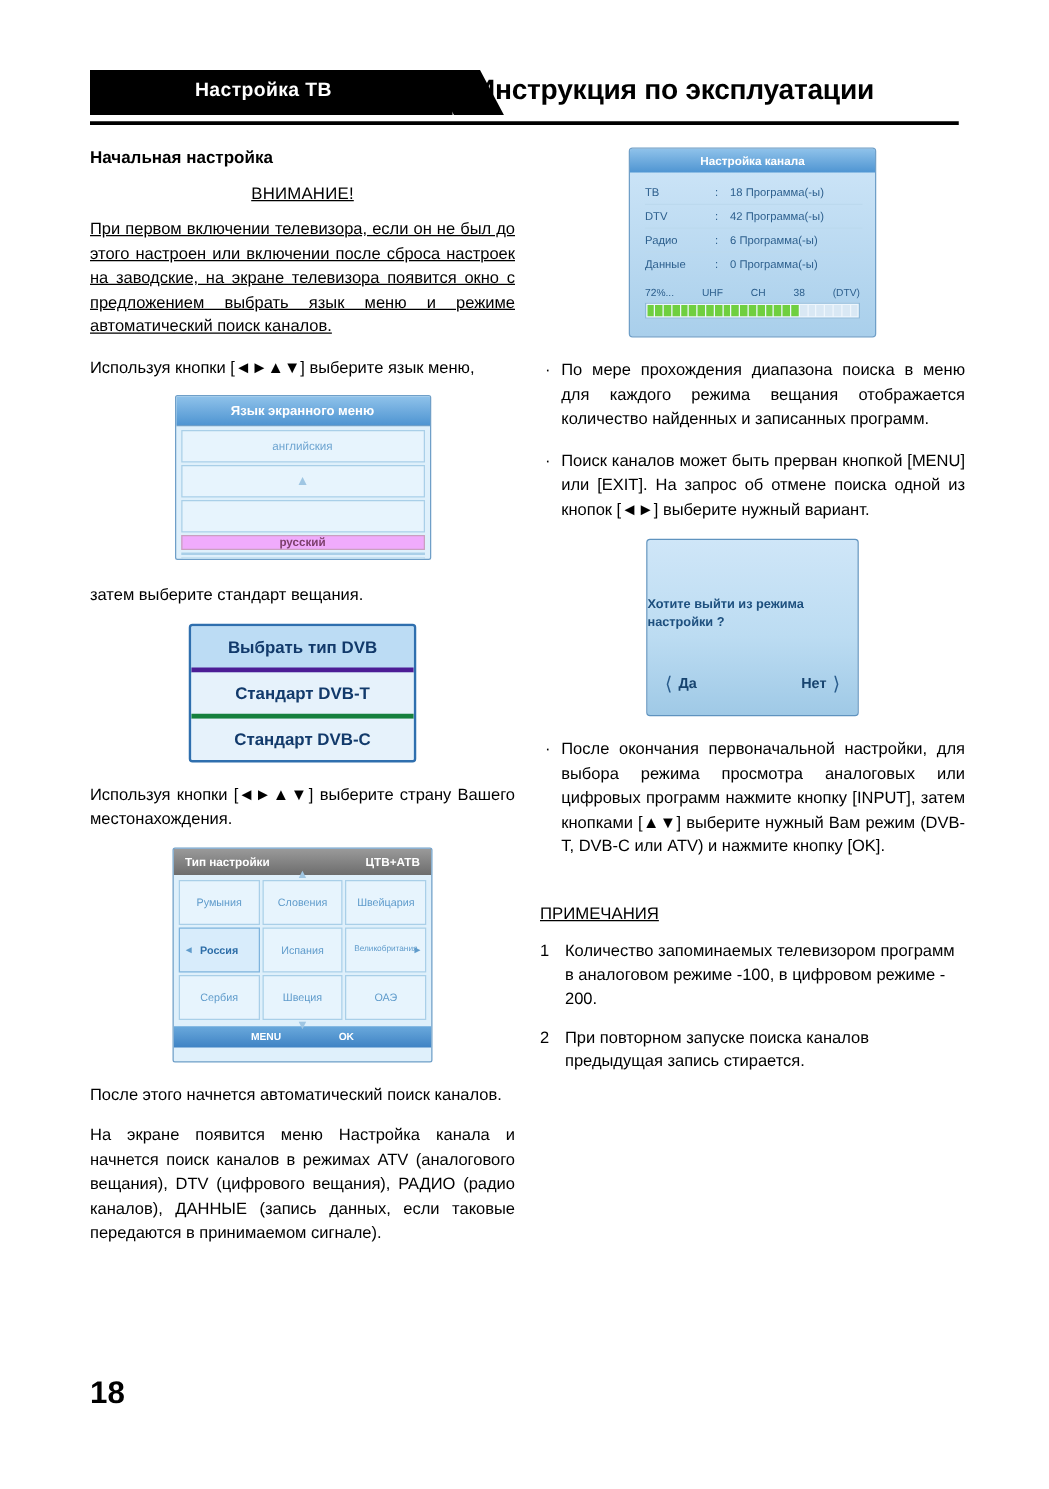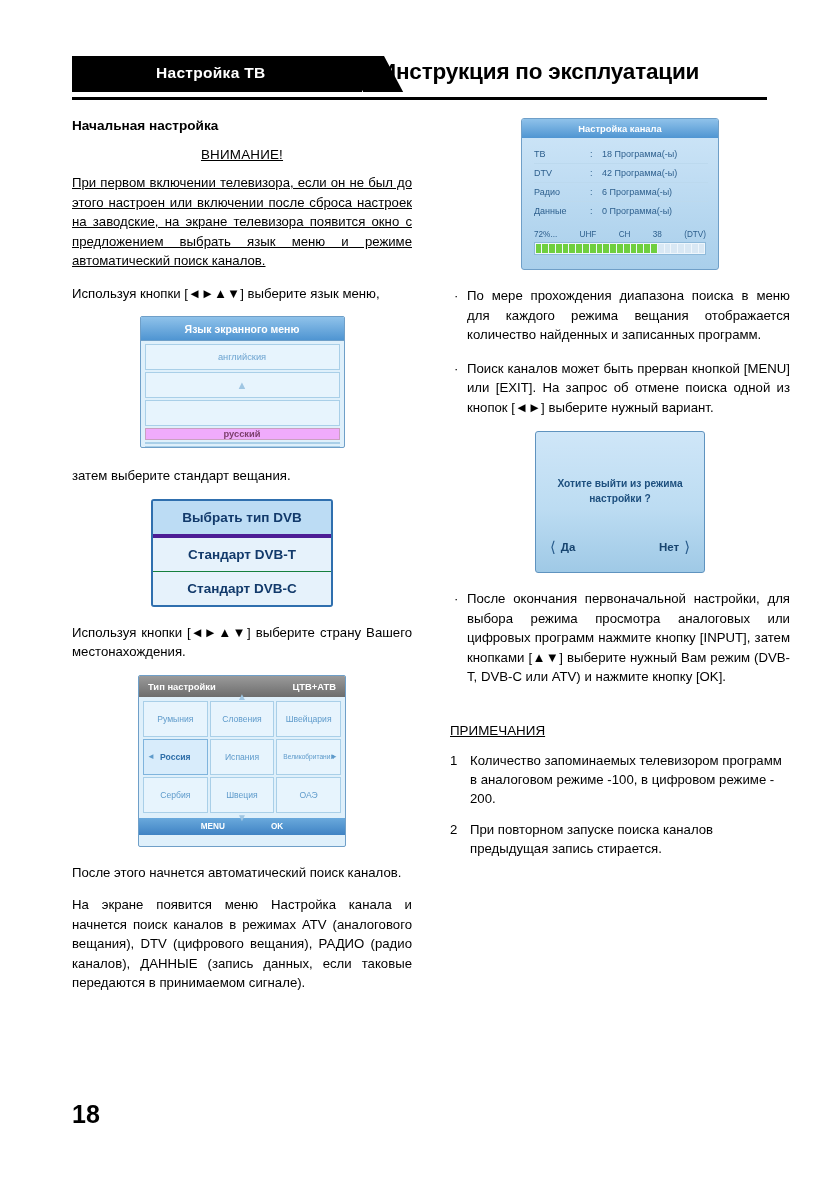--- a/index.html
+++ b/index.html
@@ -70,21 +70,21 @@
 
   
   .col-left {
     position: absolute;
     left: 72px;
     top: 118px;
     width: 340px;
   }
   .col-right {
     position: absolute;
-    left: 450px;
+    left: 432px;
     top: 118px;
     width: 340px;
   }
 
   p.body {
     margin: 0 0 13px 0;
     font-size: 13.2px;
     line-height: 19.5px;
     text-align: justify;
   }
@@ -233,21 +233,21 @@
     font-size: 13.5px;
     font-weight: bold;
     color: #123a6b;
   }
   .dvb-box .row.head {
     background: #bcdcf4;
     border-bottom: 4px solid #4c1d95;
   }
   .dvb-box .row.item {
     background: #e6f2fb;
-    border-bottom: 1px solid #15803d;
+    border-bottom: 4px solid #15803d;
   }
   .dvb-box .row.item.last { border-bottom: none; }
 
   
   .country {
     width: 206px;
     height: 170px;
     margin: 2px auto 16px auto;
     border: 1px solid #6f9fc8;
     background: #dff0fb;
@@ -379,21 +379,21 @@
     margin: 2px auto 16px auto;
     border: 1px solid #5f93bf;
     background: linear-gradient(to bottom, #cfe6f8 0%, #bcdcf2 55%, #9fc9e6 100%);
     border-radius: 3px;
     position: relative;
   }
   .exitdlg .q {
     position: absolute;
     left: 0; right: 0;
     top: 44px;
-    text-align: center;
+    text-align: left;
     font-size: 10.2px;
     font-weight: bold;
     color: #1d4f7e;
     line-height: 15px;
   }
   .exitdlg .answers {
     position: absolute;
     left: 14px; right: 14px;
     bottom: 16px;
     display: flex;

